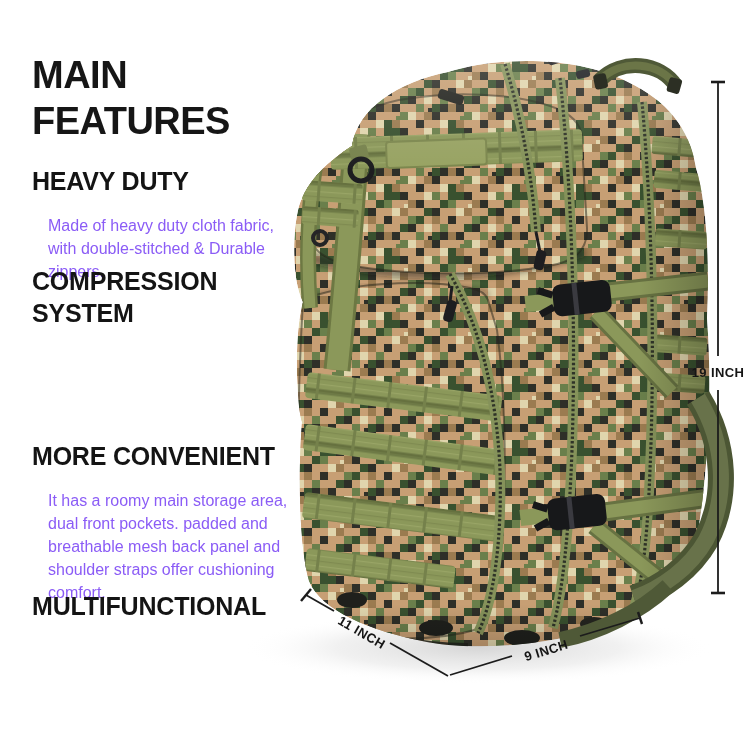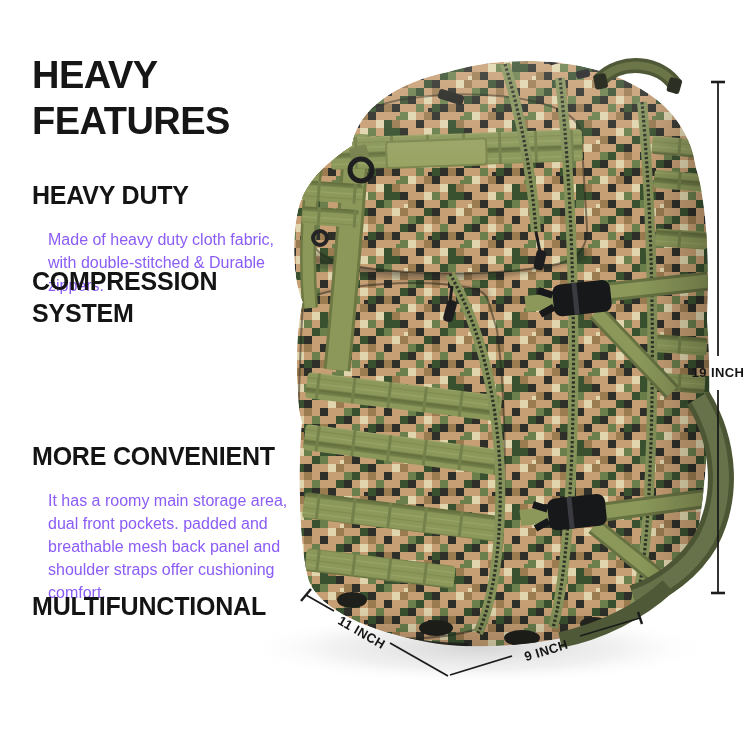--- a/index.html
+++ b/index.html
@@ -5,28 +5,28 @@
   html,body{margin:0;padding:0;}
   body{width:750px;height:750px;background:#ffffff;position:relative;overflow:hidden;
        font-family:"Liberation Sans",sans-serif;}
   .title{position:absolute;left:32px;top:52px;width:280px;
          font-size:38px;font-weight:800;line-height:1.22;letter-spacing:-0.5px;
          color:#161616;white-space:pre-line;}
   .sec{position:absolute;left:32px;width:280px;color:#1f1f1f;}
   .sec h2{margin:0 0 3px 0;font-size:25px;font-weight:800;line-height:1.26;
           letter-spacing:-0.2px;color:#141414;white-space:pre-line;}
   .sec p{margin:16px;font-size:16px;line-height:23px;white-space:pre-line;color:#8b5cf6;}
-  .s1{top:180px}.s2{top:266px}.s3{top:441px}.s4{top:591px}
+  .s1{top:166px}.s2{top:266px}.s3{top:441px}.s4{top:591px}
   .art{position:absolute;left:0;top:0;width:750px;height:750px;}
   .dim-label{font-size:13px;font-weight:600;letter-spacing:.4px;fill:#151515;}
 </style>
 </head>
 <body>
 
-<div class="title">HEAVY
+<div class="title">MAIN
 FEATURES</div>
 
 <div class="sec s1">
   <h2>HEAVY DUTY</h2>
   <p>Made of heavy duty cloth fabric,
 with double-stitched &amp; Durable
 zippers.</p>
 </div>
 <div class="sec s2">
   <h2>COMPRESSION

